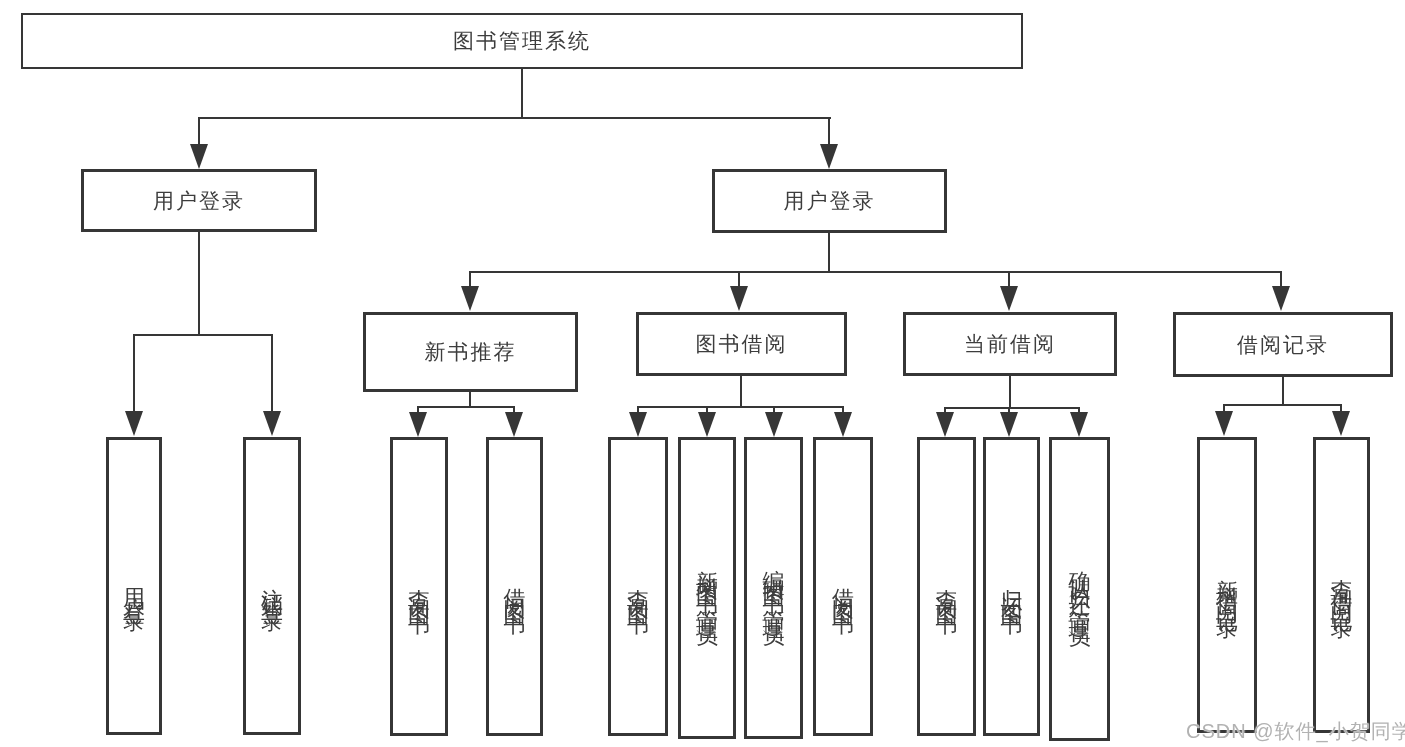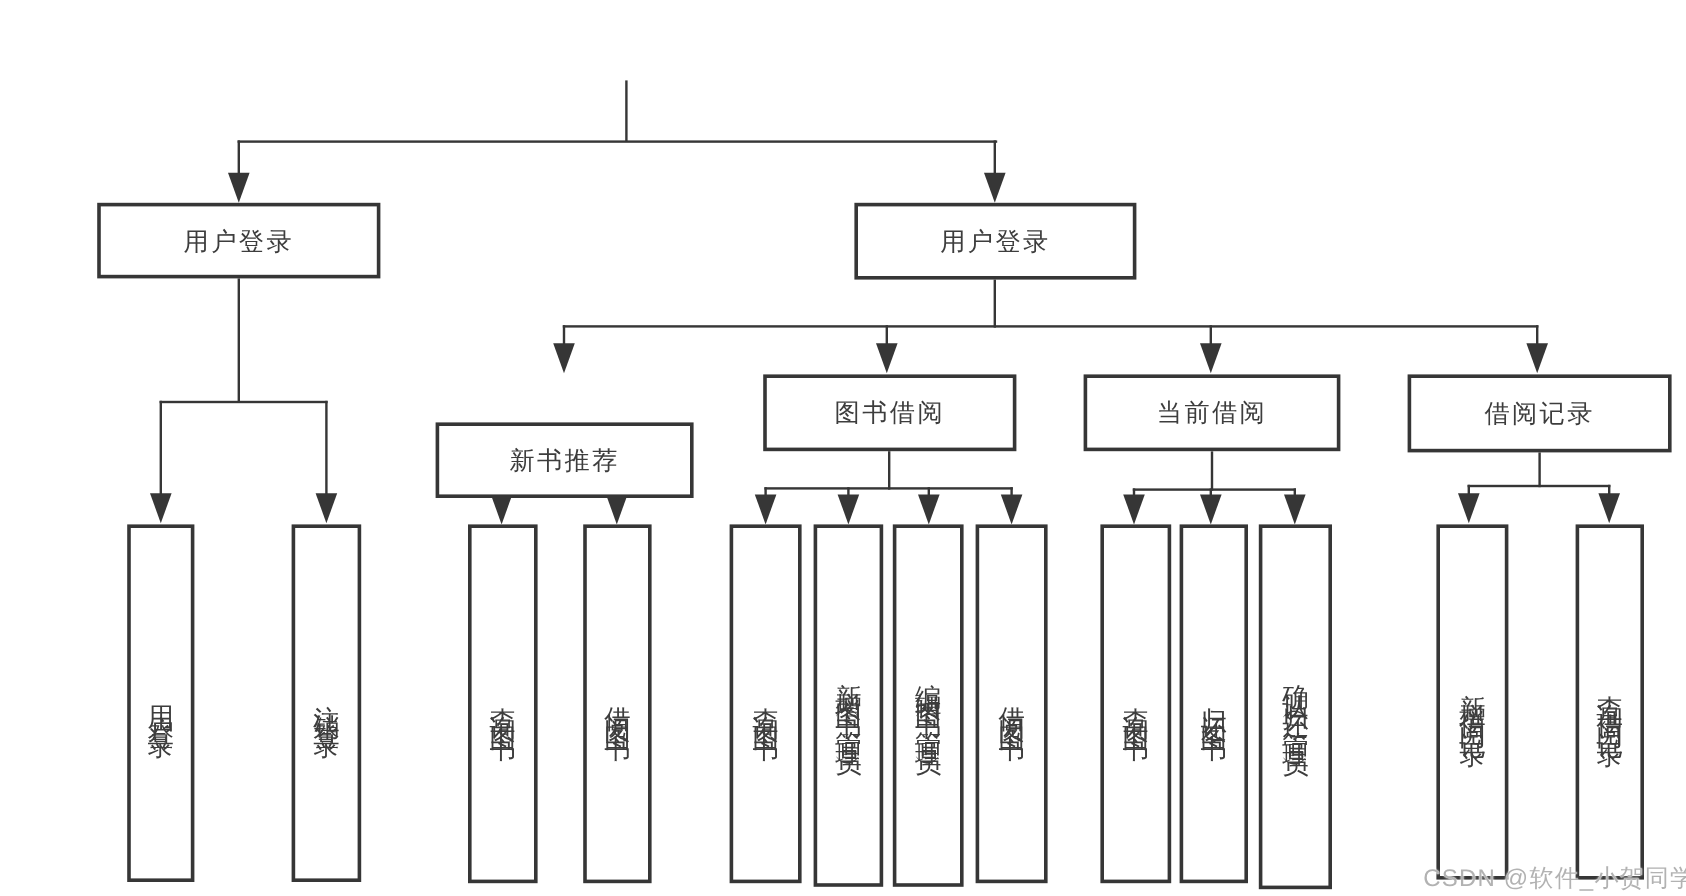--- a/index.html
+++ b/index.html
@@ -70,20 +70,23 @@
     text-shadow: 0 0 2px #ffffff, 0 0 1px #ffffff;
     z-index: 4;
     white-space: nowrap;
   }
 </style>
 </head>
 <body>
 
 <div class="canvas">
 
+  <div class="box thin" style="left:21px; top:13px; width:1002px; height:56px;">
+    <span>图书管理系统</span>
+  </div>
 
   <div class="vline" style="left:521px; top:67px; height:51px;"></div>
   <div class="hline" style="left:198px; top:117px; width:633px;"></div>
   <div class="vline" style="left:198px; top:117px; height:30px;"></div>
   <div class="arrow" style="left:190px; top:144px;"></div>
   <div class="vline" style="left:828px; top:117px; height:30px;"></div>
   <div class="arrow" style="left:820px; top:144px;"></div>
 
   <div class="box" style="left:81px; top:169px; width:236px; height:63px;">
     <span>用户登录</span>
@@ -103,21 +106,21 @@
   <div class="hline" style="left:469px; top:271px; width:813px;"></div>
   <div class="vline" style="left:469px; top:271px; height:18px;"></div>
   <div class="arrow" style="left:461px; top:286px;"></div>
   <div class="vline" style="left:738px; top:271px; height:18px;"></div>
   <div class="arrow" style="left:730px; top:286px;"></div>
   <div class="vline" style="left:1008px; top:271px; height:18px;"></div>
   <div class="arrow" style="left:1000px; top:286px;"></div>
   <div class="vline" style="left:1280px; top:271px; height:18px;"></div>
   <div class="arrow" style="left:1272px; top:286px;"></div>
 
-  <div class="box" style="left:363px; top:312px; width:215px; height:63px;margin-top:40px;">
+  <div class="box" style="left:363px; top:312px; width:215px; height:80px;">
     <span>新书推荐</span>
   </div>
   <div class="box" style="left:903px; top:312px; width:214px; height:64px;">
     <span>当前借阅</span>
   </div>
   <div class="box" style="left:636px; top:312px; width:211px; height:64px;">
     <span>图书借阅</span>
   </div>
   <div class="box" style="left:1173px; top:312px; width:220px; height:65px;">
     <span>借阅记录</span>

